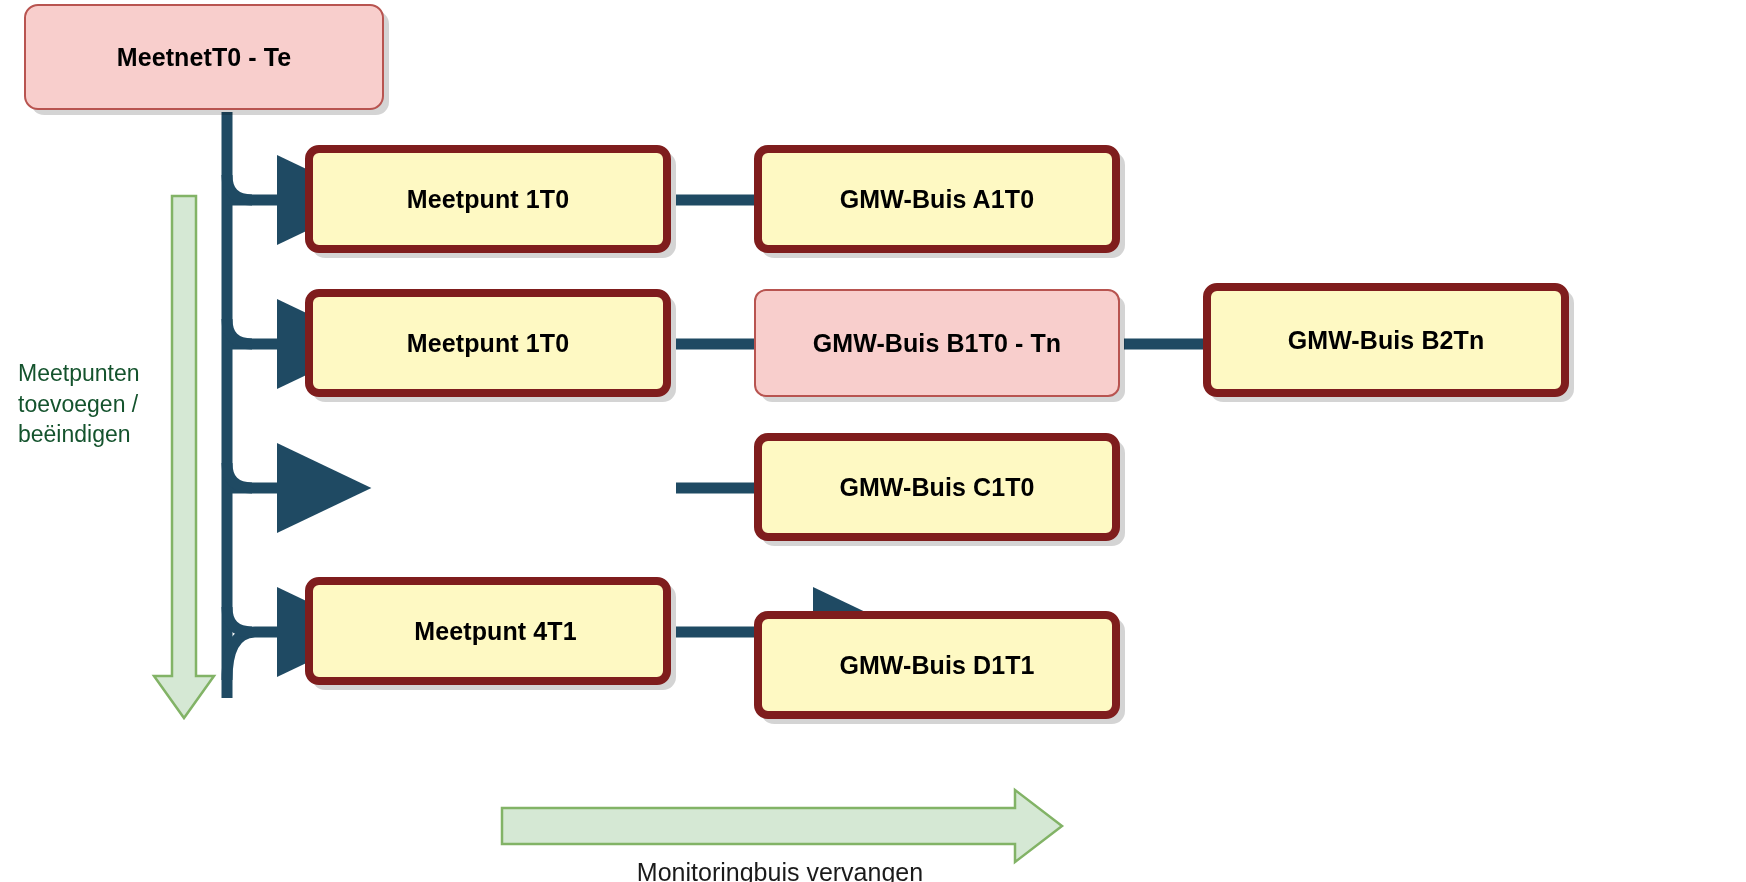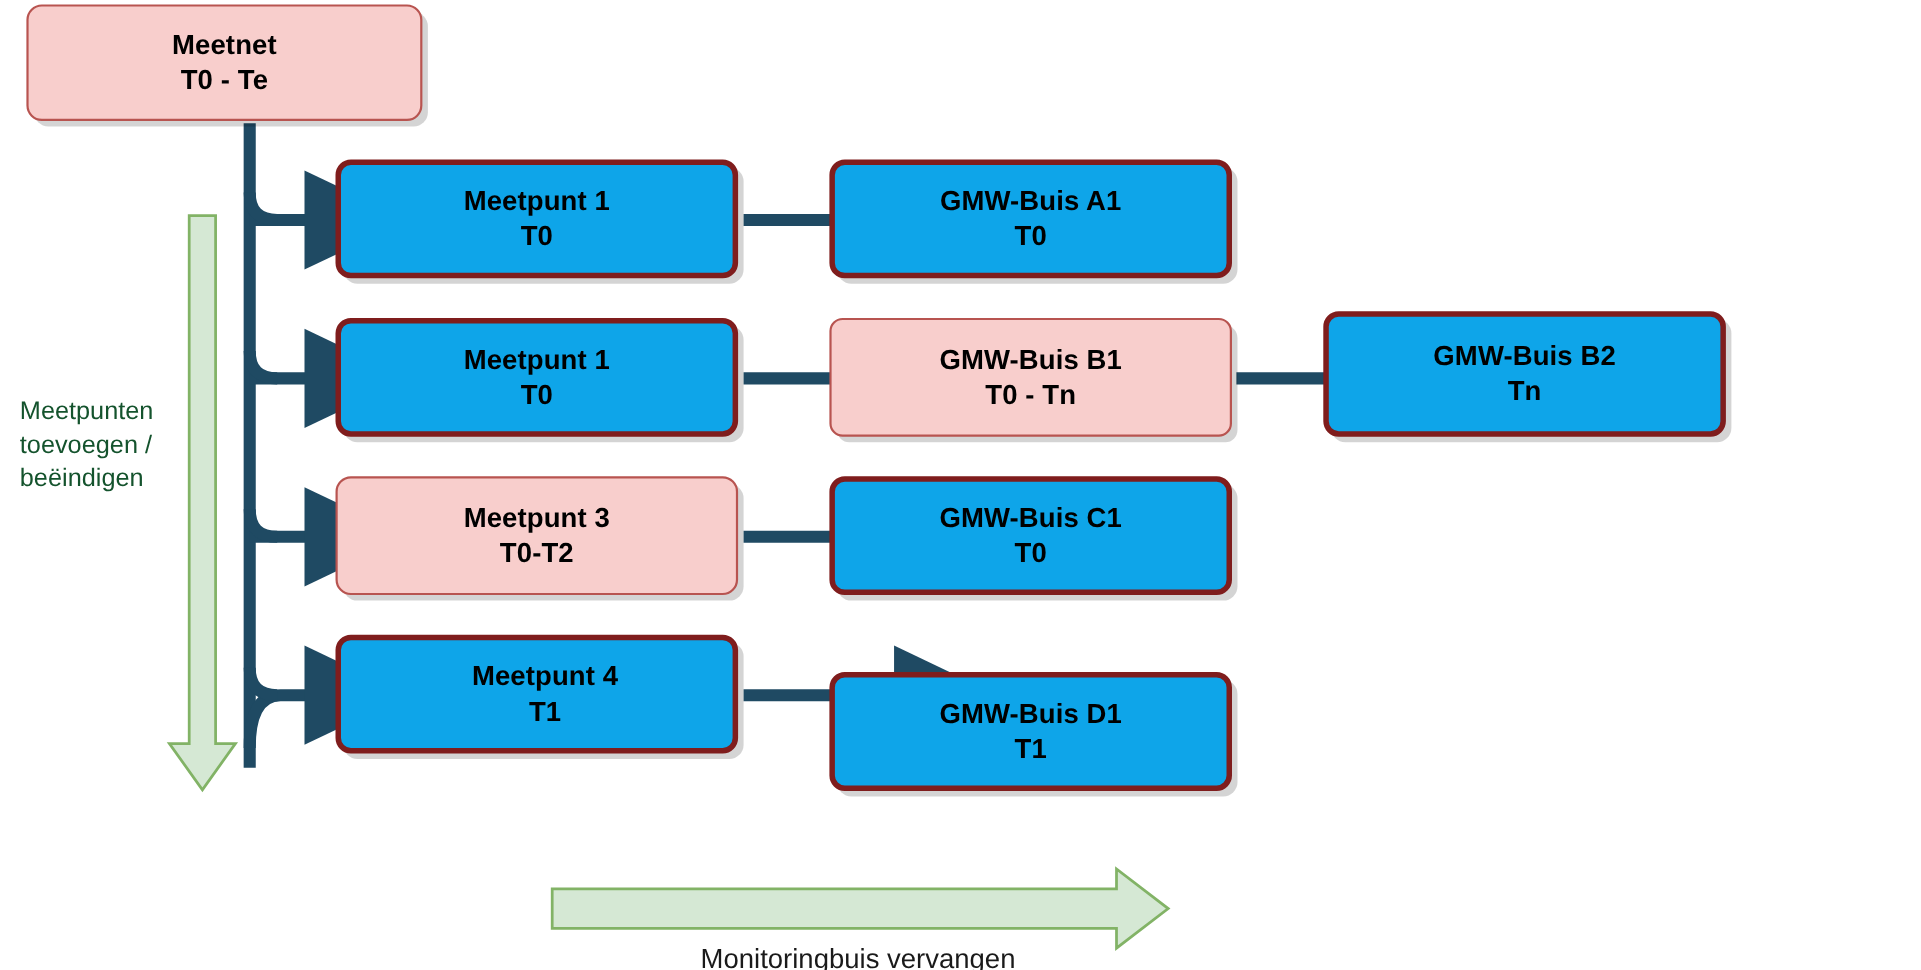--- a/index.html
+++ b/index.html
@@ -18,34 +18,33 @@
     background: #ffffff;
     overflow: hidden;
   }
 
   
   .node {
     position: absolute;
     box-sizing: border-box;
     border-radius: 14px;
     display: flex;
-    flex-direction: column;
     align-items: center;
     justify-content: center;
     text-align: center;
     font-weight: bold;
     font-size: 25px;
     line-height: 1.28;
     color: #000000;
     letter-spacing: 0.1px;
     box-shadow: 6px 6px 0 -1px rgba(0,0,0,0.17);
   }
   .node.blue {
-    background: #0ea5e9;
-    border: 5px solid #7f1d1d;
+    background: #fef9c3;
+    border: 8px solid #7f1d1d;
   }
   .node.red {
     background: #f8cecc;
     border: 2px solid #b85450;
   }
   .node .line2 {
     display: block;
   }
   .conn-svg {
     position: absolute;
@@ -119,24 +118,20 @@
   <div class="node blue" style="left:305px; top:145px; width:366px; height:108px;">
     <span>Meetpunt 1</span>
     <span class="line2">T0</span>
   </div>
 
   <div class="node blue" style="left:305px; top:289px; width:366px; height:108px;">
     <span>Meetpunt 1</span>
     <span class="line2">T0</span>
   </div>
 
-  <div class="node red" style="left:305px; top:433px; width:366px; height:108px;">
-    <span>Meetpunt 3</span>
-    <span class="line2">T0-T2</span>
-  </div>
 
   <div class="node blue" style="left:305px; top:577px; width:366px; height:108px;padding-left:15px;">
     <span>Meetpunt 4</span>
     <span class="line2">T1</span>
   </div>
 
   <div class="node blue" style="left:754px; top:145px; width:366px; height:108px;">
     <span>GMW-Buis A1</span>
     <span class="line2">T0</span>
   </div>

